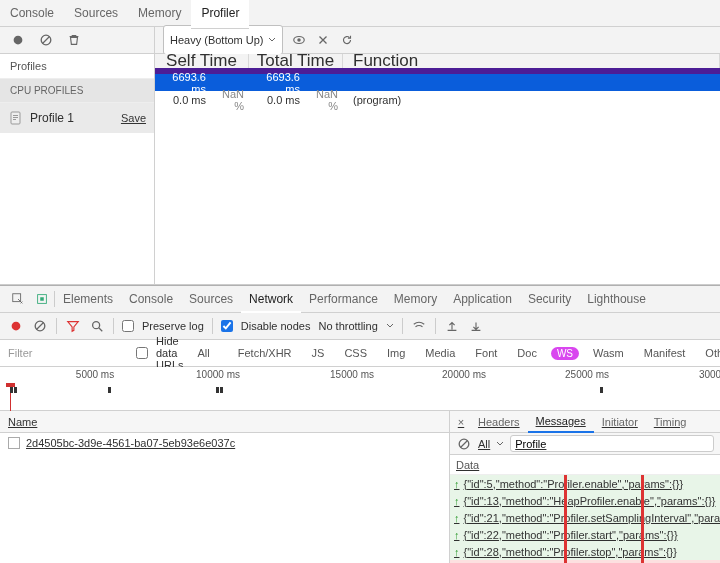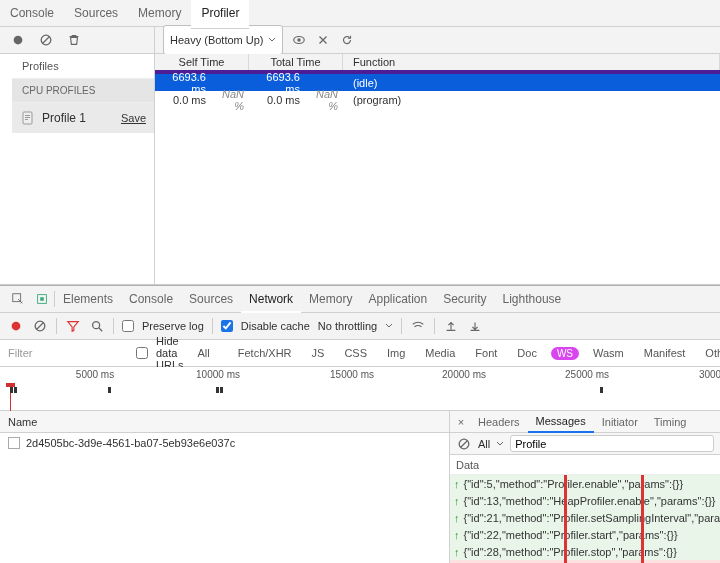--- a/index.html
+++ b/index.html
@@ -10,43 +10,43 @@
   .top-tabs { height: 27px; display: flex; align-items: center; border-bottom: 1px solid #d0d0d0; background: #f3f3f3; }
   .top-tabs .tab { padding: 6px 10px; color: #666; cursor: pointer; }
   .top-tabs .tab.active { color: #222; background: #fff; border-bottom: 2px solid #fff; box-shadow: inset 0 -2px 0 #fff, 0 1px 0 #d0d0d0; position: relative; top: 1px; }
 
   .top-body { flex: 1; display: flex; }
   .left-side { width: 155px; border-right: 1px solid #d0d0d0; display: flex; flex-direction: column; }
   .left-toolbar { height: 27px; display: flex; align-items: center; gap: 12px; padding: 0 10px; border-bottom: 1px solid #d0d0d0; background: #f3f3f3; }
   .icon-btn { width: 16px; height: 16px; display: inline-flex; align-items: center; justify-content: center; color: #666; cursor: pointer; }
   .icon-btn svg { width: 14px; height: 14px; }
 
-  .left-sections { flex: 1; margin-left: 12px; }
+  .left-sections { flex: 1; }
   .section-hdr { padding: 6px 10px; font-size: 11px; color: #555; border-bottom: 1px solid #eee; }
   .section-hdr.sm { font-size: 10px; color: #666; background: #e5e5e5; }
   .profile-row { height: 30px; display: flex; align-items: center; padding: 0 8px; background: #eaeaea; gap: 6px; }
   .profile-row .pfname { flex: 1; }
   .profile-row .save { text-decoration: underline; color: #333; font-size: 11px; }
   .file-ic { width: 16px; height: 16px; }
 
   .right-side { flex: 1; display: flex; flex-direction: column; }
   .right-toolbar { height: 27px; display: flex; align-items: center; gap: 8px; padding: 0 8px; border-bottom: 1px solid #d0d0d0; background: #f3f3f3; }
   .select-ctl { border: 1px solid #c0c0c0; border-radius: 3px; padding: 8px 6px; background: #fff; font-size: 11px; display: flex; align-items: center; gap: 4px; }
-  .table-hdr { height: 20px; display: flex; border-bottom: 4px solid #4c1d95; background: #f3f3f3; font-size: 11px; }
+  .table-hdr { height: 20px; display: flex; border-bottom: 6px solid #4c1d95; background: #f3f3f3; font-size: 17px; }
   .table-hdr > div { display: flex; align-items: center; justify-content: center; border-right: 1px solid #d8d8d8; }
   .col-self { width: 94px; }
   .col-total { width: 94px; }
   .col-func { flex: 1; padding-left: 10px; justify-content: flex-start !important; }
   .table-row { height: 17px; display: flex; font-size: 11px; }
   .table-row > div { display: flex; align-items: center; border-right: 1px solid transparent; }
   .table-row.sel { background: #0a5ddb; color: #fff; }
   .cell-val { text-align: right; padding-right: 4px; }
   .col-ms { width: 56px; justify-content: flex-end; }
   .col-pct { width: 38px; justify-content: flex-end; color: inherit; }
-  .table-row:not(.sel) .col-pct { color: #888; font-style: italic; }
+  .table-row:not(.sel) .col-pct { color: #888; }
 
   
   .bot-panel { height: 278px; display: flex; flex-direction: column; border-top: 1px solid #b0b0b0; }
   .bot-tabs { height: 27px; display: flex; align-items: center; border-bottom: 1px solid #d0d0d0; background: #f3f3f3; }
   .bot-tabs .sp { width: 6px; }
   .bot-tabs .icon-btn { margin: 0 4px; }
   .bot-tabs .tab { padding: 6px 8px; font-size: 12px; color: #666; cursor: pointer; }
   .bot-tabs .tab.active { color: #222; position: relative; }
   .bot-tabs .tab.active::after { content:""; position:absolute; left:0; right:0; bottom:-1px; height:2px; background:#fff; }
 
@@ -59,21 +59,21 @@
   .filter-row .flt-input { flex: 0 0 120px; color: #999; }
   .pill { padding: 2px 6px; border-radius: 3px; color: #555; }
   .pill.round { background: #d946ef; color: #fff; border-radius: 8px; padding: 1px 6px; font-size: 10px; }
 
   .timeline { height: 44px; border-bottom: 1px solid #d0d0d0; position: relative; background: #fff; }
   .tl-label { position: absolute; top: 2px; font-size: 10px; color: #555; transform: translateX(-50%); }
   .tl-mark { position: absolute; top: 20px; width: 3px; height: 6px; background: #333; }
   .tl-red { position: absolute; left: 10px; top: 18px; width: 1px; height: 26px; background: #d03030; }
   .tl-redcap { position: absolute; left: 6px; top: 16px; width: 9px; height: 4px; background: #d03030; }
 
-  .bot-body { flex: 1; display: flex; min-height: 0; }
+  .bot-body { flex: 1; display: flex; min-height: 0; text-decoration: underline; }
   .req-list { flex: 1; border-right: 1px solid #d0d0d0; }
   .req-hdr { height: 22px; display: flex; align-items: center; padding: 0 8px; border-bottom: 1px solid #d0d0d0; font-size: 11px; color: #333; background: #f6f6f6; }
   .req-row { height: 20px; display: flex; align-items: center; padding: 0 8px; gap: 6px; font-size: 11px; }
   .req-ic { width: 12px; height: 12px; border: 1px solid #aaa; }
 
   .detail-pane { width: 270px; display: flex; flex-direction: column; font-size: 11px; }
   .det-tabs { height: 22px; display: flex; align-items: center; border-bottom: 1px solid #d0d0d0; background: #f6f6f6; padding: 0 2px; }
   .det-tabs .dx { width: 18px; text-align: center; color: #666; cursor: pointer; }
   .det-tabs .dtab { padding: 4px 8px; color: #666; cursor: pointer; }
   .det-tabs .dtab.active { color: #222; border-bottom: 2px solid #1a73e8; }
@@ -161,21 +161,20 @@
       <div class="table-hdr">
         <div class="col-self">Self Time</div>
         <div class="col-total">Total Time</div>
         <div class="col-func">Function</div>
       </div>
       <div class="table-row sel">
         <div class="col-ms cell-val">6693.6 ms</div>
         <div class="col-pct cell-val"></div>
         <div class="col-ms cell-val">6693.6 ms</div>
         <div class="col-pct cell-val"></div>
-        <div class="col-func">(idle)</div>
       </div>
       <div class="table-row">
         <div class="col-ms cell-val">0.0 ms</div>
         <div class="col-pct cell-val">NaN %</div>
         <div class="col-ms cell-val">0.0 ms</div>
         <div class="col-pct cell-val">NaN %</div>
         <div class="col-func">(program)</div>
       </div>
     </div>
   </div>
@@ -194,20 +193,21 @@
         <svg viewBox="0 0 16 16">
           <rect x="3" y="3" width="10" height="10" fill="none" stroke="#3a7"></rect>
           <rect x="6" y="6" width="4" height="4" fill="#3a7"></rect>
         </svg>
       </span>
     <div class="divider"></div>
     <div class="tab">Elements</div>
     <div class="tab">Console</div>
     <div class="tab">Sources</div>
     <div class="tab active">Network</div>
+    <div class="tab">Performance</div>
     <div class="tab">Memory</div>
     <div class="tab">Application</div>
     <div class="tab">Security</div>
     <div class="tab">Lighthouse</div>
   </div>
 
   <div class="bot-toolbar">
     <span class="icon-btn">
         <svg viewBox="0 0 16 16">
           <circle cx="8" cy="8" r="5" fill="#d33"></circle>
@@ -229,21 +229,21 @@
         <svg viewBox="0 0 16 16">
           <circle cx="7" cy="7" r="4" fill="none" stroke="#666" stroke-width="1.5"></circle>
           <line x1="10" y1="10" x2="14" y2="14" stroke="#666" stroke-width="1.5"></line>
         </svg>
       </span>
     <div class="divider"></div>
     <input type="checkbox" class="cb" style="">
     <span>Preserve log</span>
     <div class="divider"></div>
     <input type="checkbox" class="cb chk" checked="" style="">
-    <span>Disable cache</span>
+    <span>Disable nodes</span>
     <span>No throttling</span>
     <svg width="8" height="8">
         <path d="M1 2l3 3 3-3" fill="none" stroke="#666"></path>
       </svg>
     <div class="divider"></div>
     <span class="icon-btn">
         <svg viewBox="0 0 16 16">
           <path d="M2 6a10 10 0 0 1 12 0M4 9a6 6 0 0 1 8 0M8 12h0" fill="none" stroke="#666" stroke-width="1.3"></path>
         </svg>
       </span>

